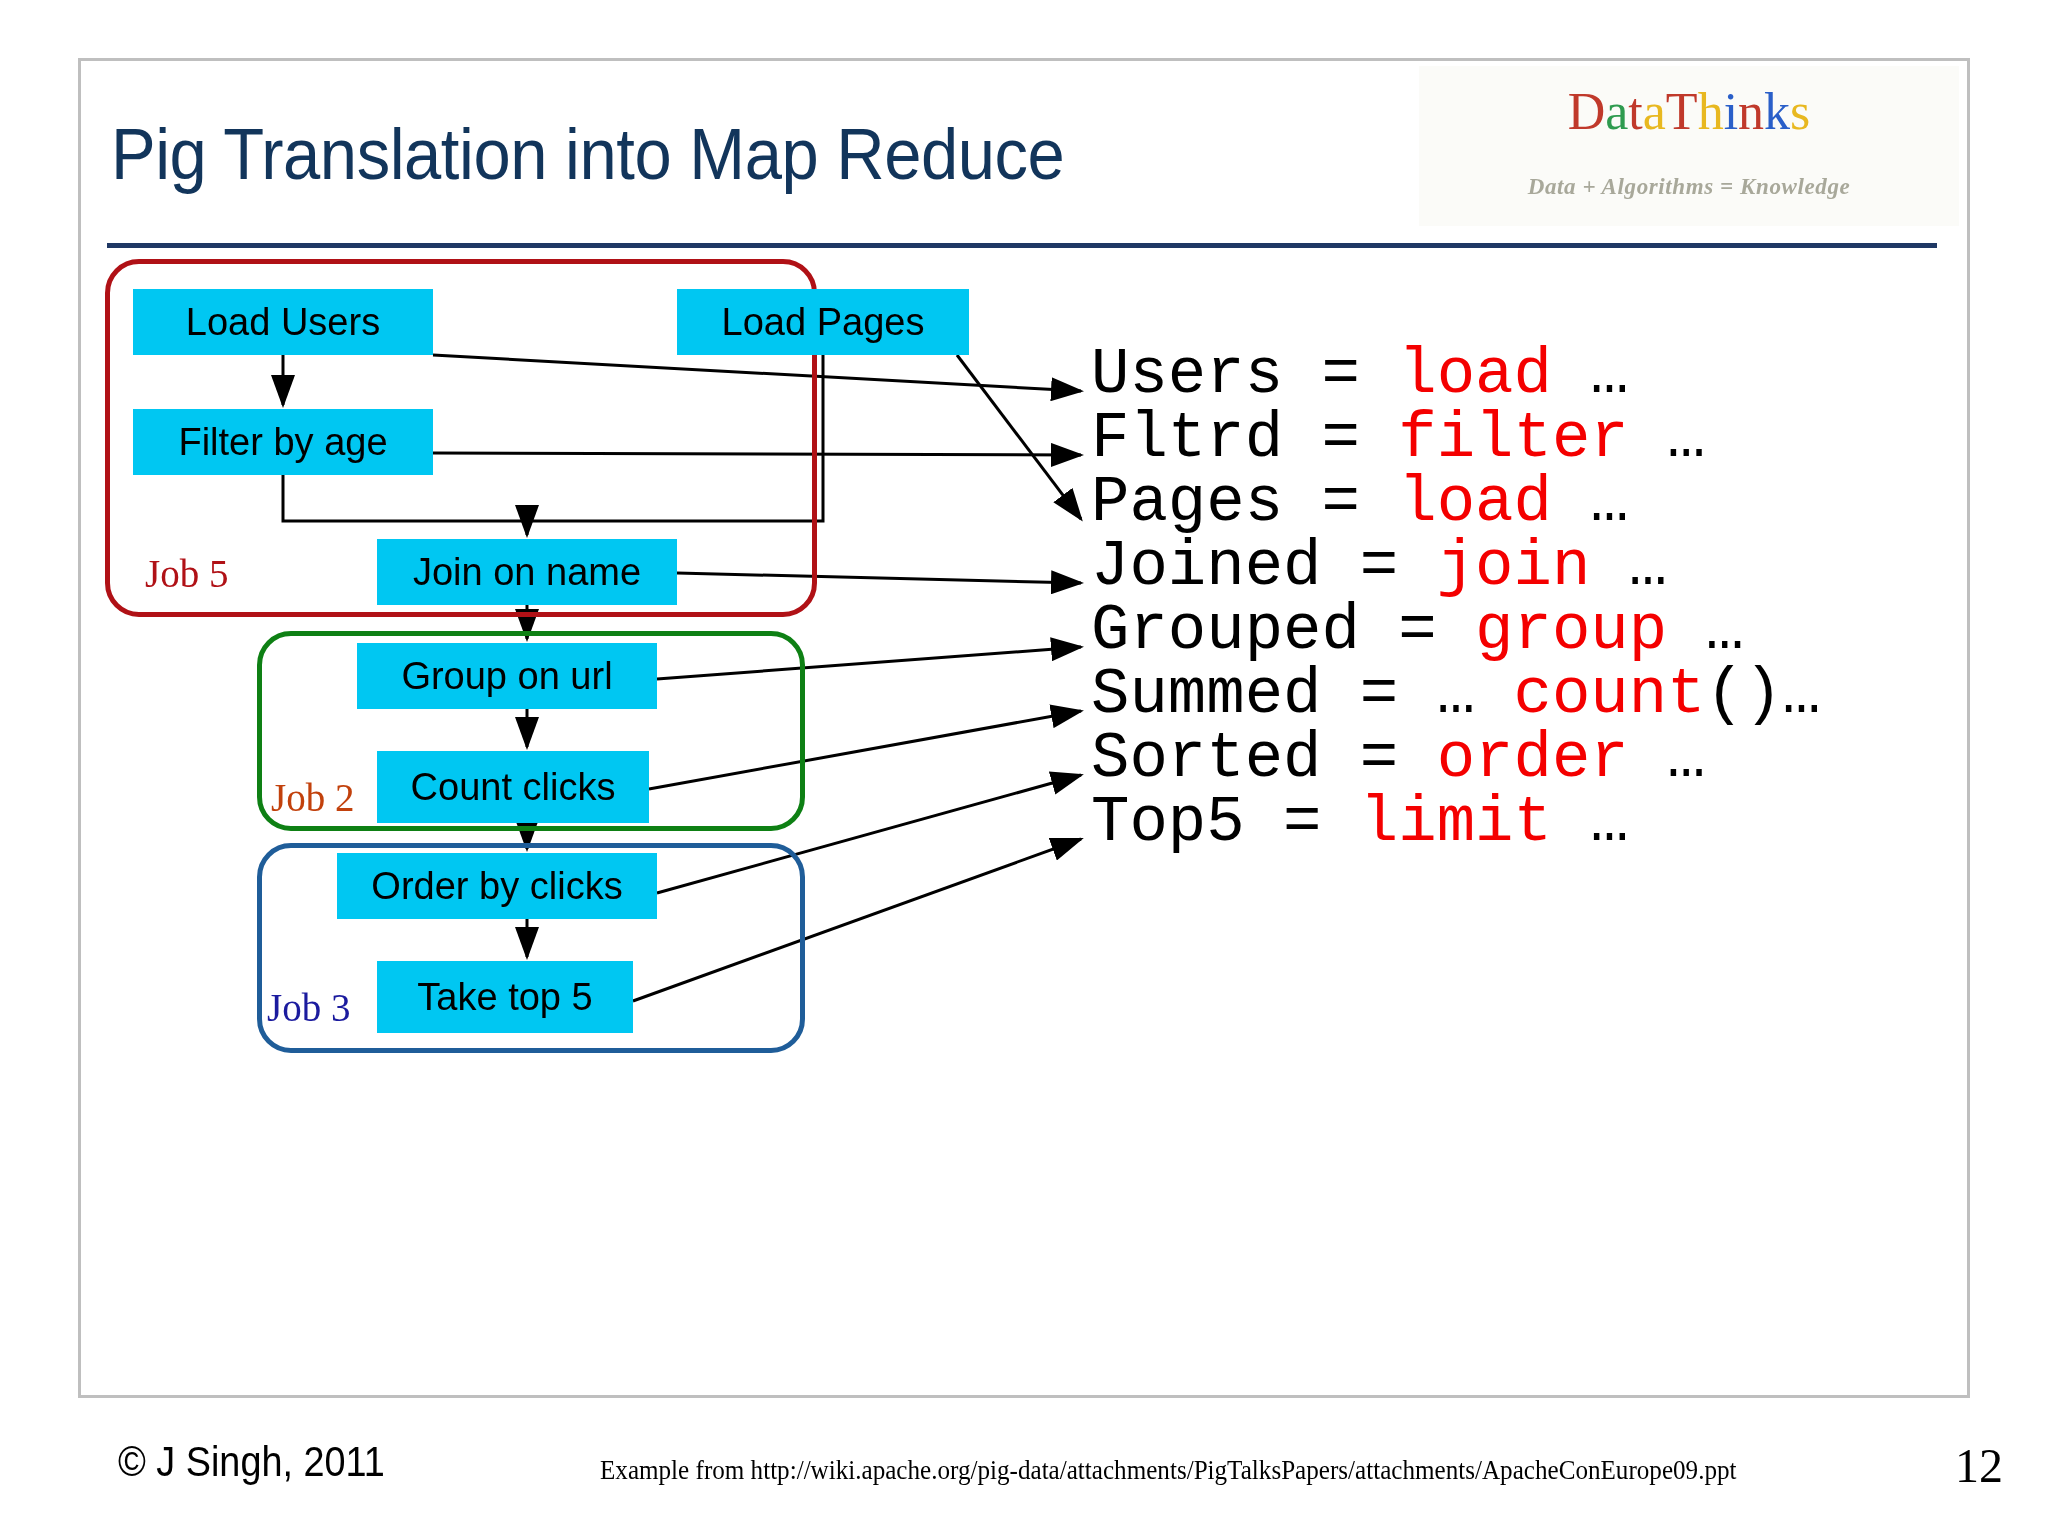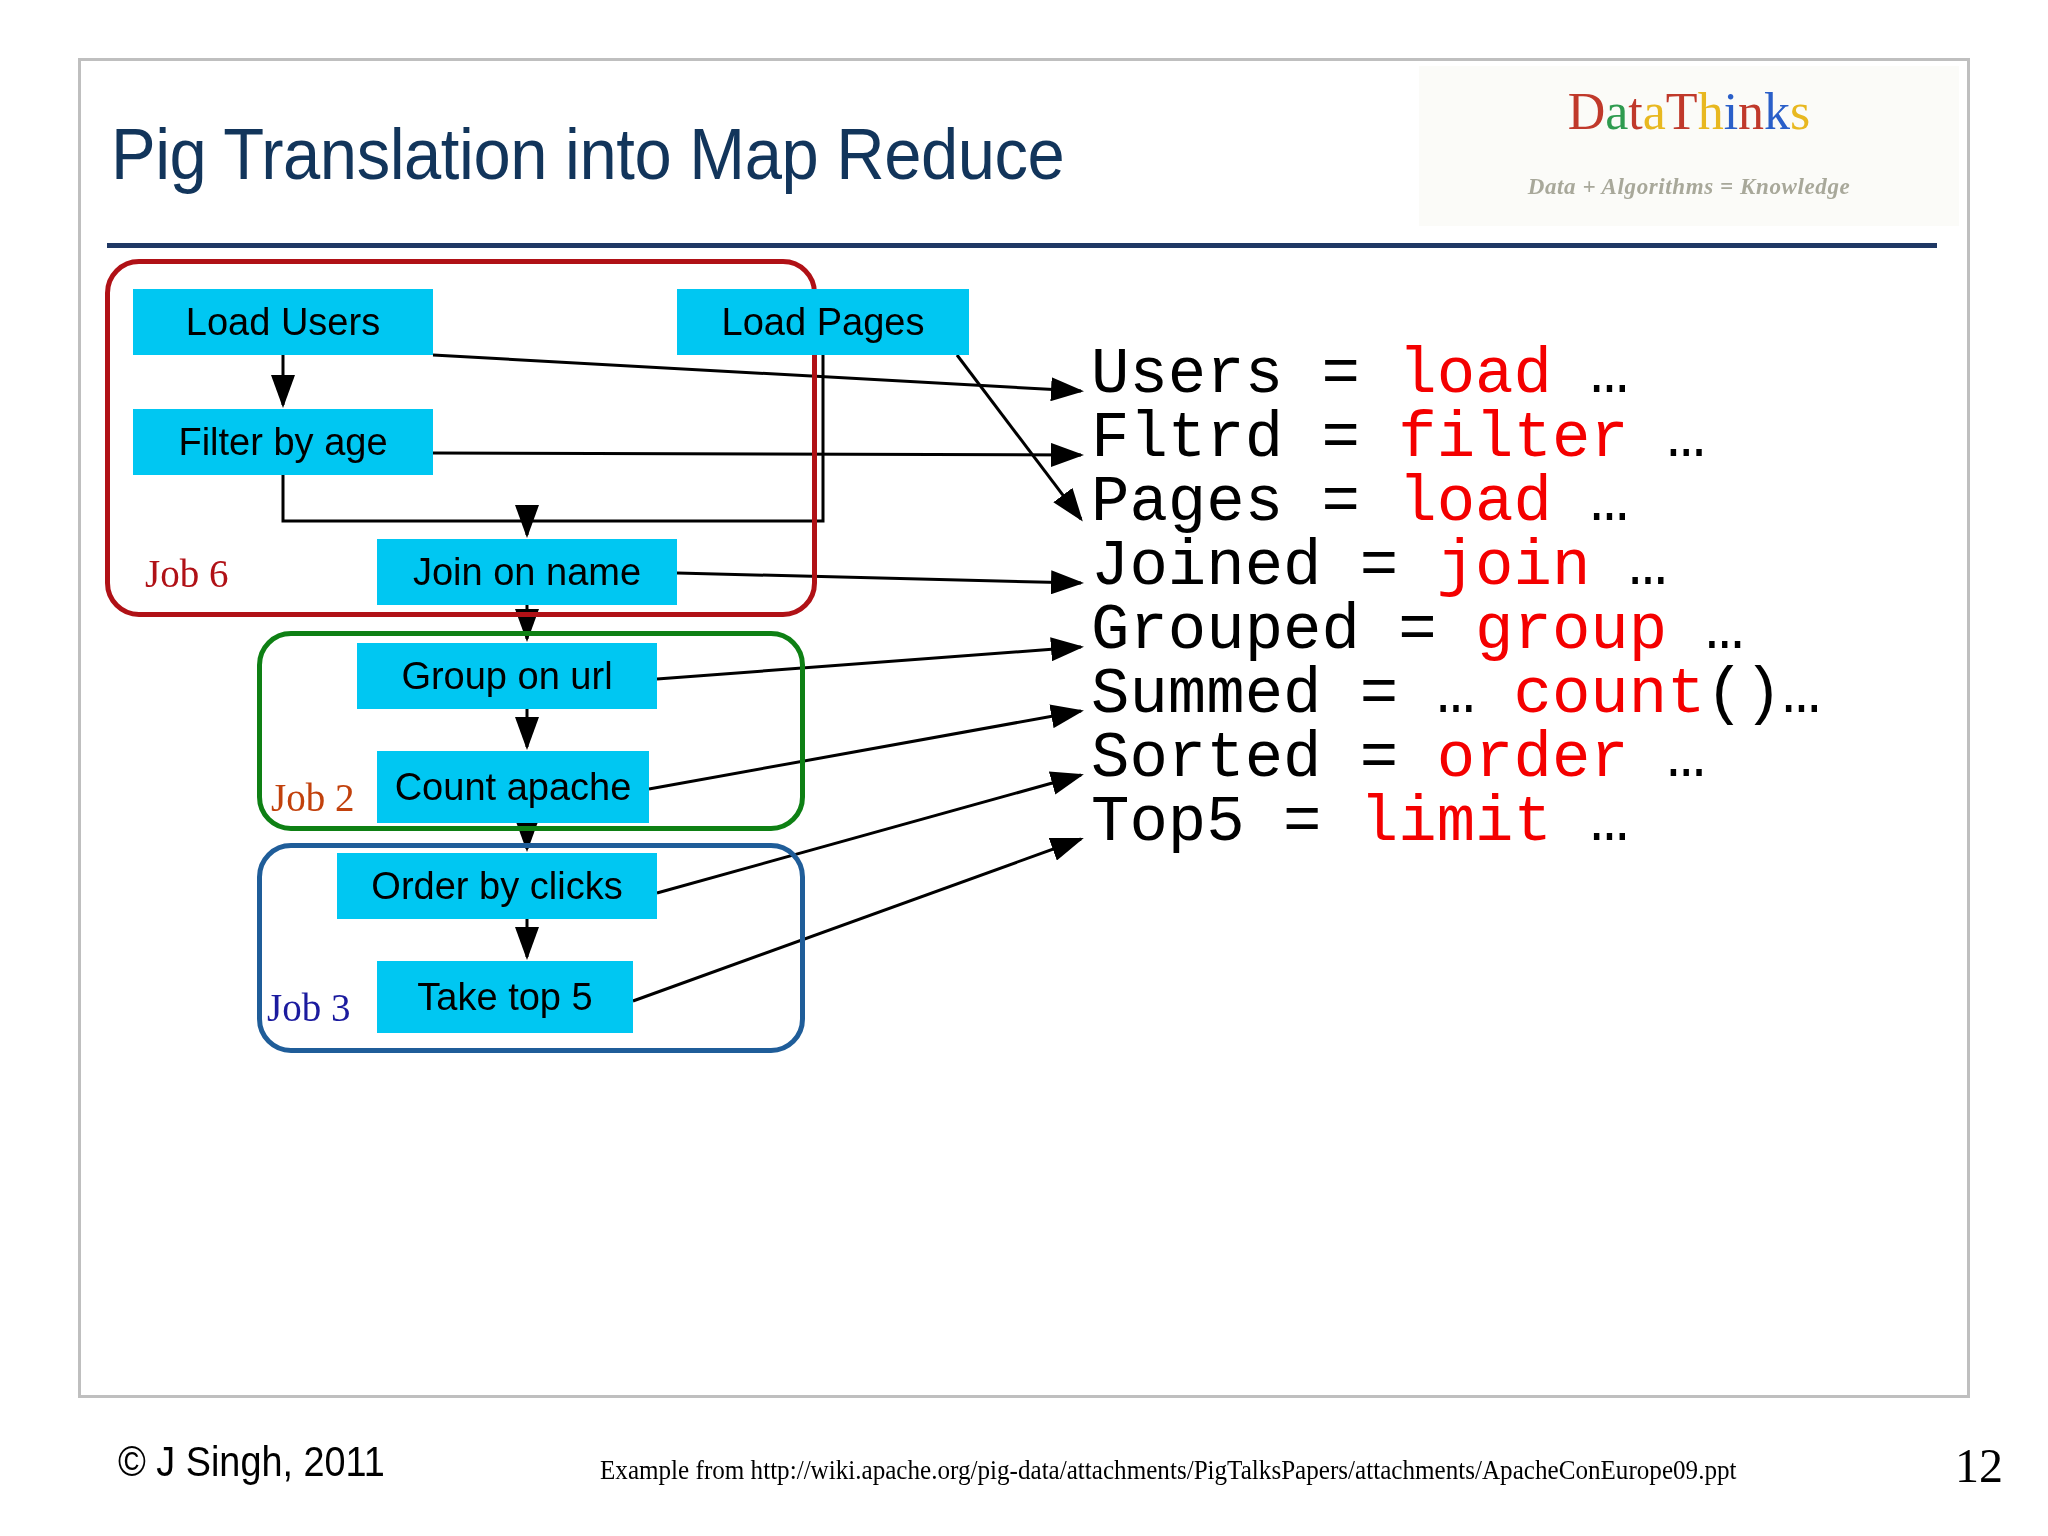--- a/index.html
+++ b/index.html
@@ -254,30 +254,30 @@
 
         <line x1="552" y1="940" x2="1000" y2="778" marker-end="url(#arrowhead)"></line>
       </g>
     </svg>
   </div>
 
   <div id="job1-group" class="job-group"></div>
   <div id="job2-group" class="job-group"></div>
   <div id="job3-group" class="job-group"></div>
 
-  <div id="job1-label" class="job-label">Job 6</div>
+  <div id="job1-label" class="job-label">Job 5</div>
   <div id="job2-label" class="job-label">Job 2</div>
   <div id="job3-label" class="job-label">Job 3</div>
 
   <div id="box-load-users" class="step-box">Load Users</div>
   <div id="box-load-pages" class="step-box">Load Pages</div>
   <div id="box-filter-age" class="step-box">Filter by age</div>
   <div id="box-join-name" class="step-box">Join on name</div>
   <div id="box-group-url" class="step-box">Group on url</div>
-  <div id="box-count-clicks" class="step-box">Count apache</div>
+  <div id="box-count-clicks" class="step-box">Count clicks</div>
   <div id="box-order-clicks" class="step-box">Order by clicks</div>
   <div id="box-take-top5" class="step-box">Take top 5</div>
 
   <div id="code-block"><div class="code-line"><span>Users = </span><span class="kw" style="color: rgb(244, 0, 0);">load</span><span> …</span></div><div class="code-line"><span>Fltrd = </span><span class="kw" style="color: rgb(244, 0, 0);">filter</span><span> …</span></div><div class="code-line"><span>Pages = </span><span class="kw" style="color: rgb(244, 0, 0);">load</span><span> …</span></div><div class="code-line"><span>Joined = </span><span class="kw" style="color: rgb(244, 0, 0);">join</span><span> …</span></div><div class="code-line"><span>Grouped = </span><span class="kw" style="color: rgb(244, 0, 0);">group</span><span> …</span></div><div class="code-line"><span>Summed = … </span><span class="kw" style="color: rgb(244, 0, 0);">count</span><span>()…</span></div><div class="code-line"><span>Sorted = </span><span class="kw" style="color: rgb(244, 0, 0);">order</span><span> …</span></div><div class="code-line"><span>Top5 = </span><span class="kw" style="color: rgb(244, 0, 0);">limit</span><span> …</span></div></div>
 
 </div>
 
 <div id="footer-copyright">© J Singh, 2011</div>
 <div id="footer-source">Example from http://wiki.apache.org/pig-data/attachments/PigTalksPapers/attachments/ApacheConEurope09.ppt</div>
 <div id="footer-pagenum">12</div>

